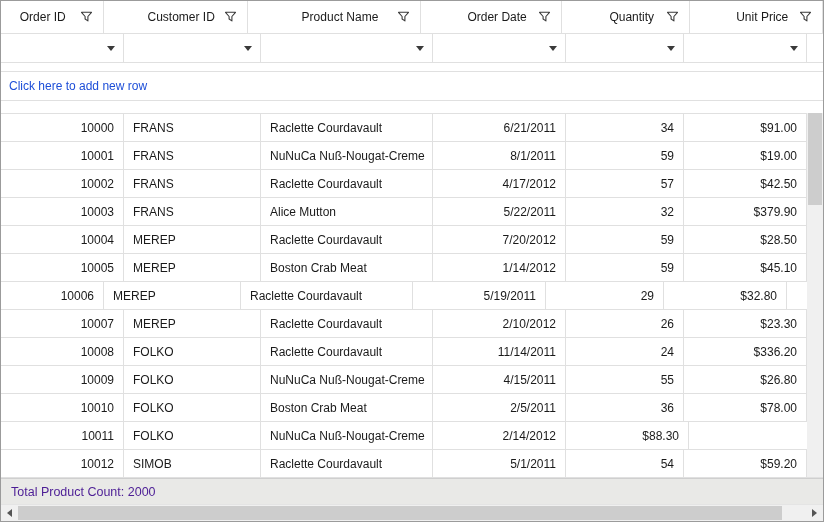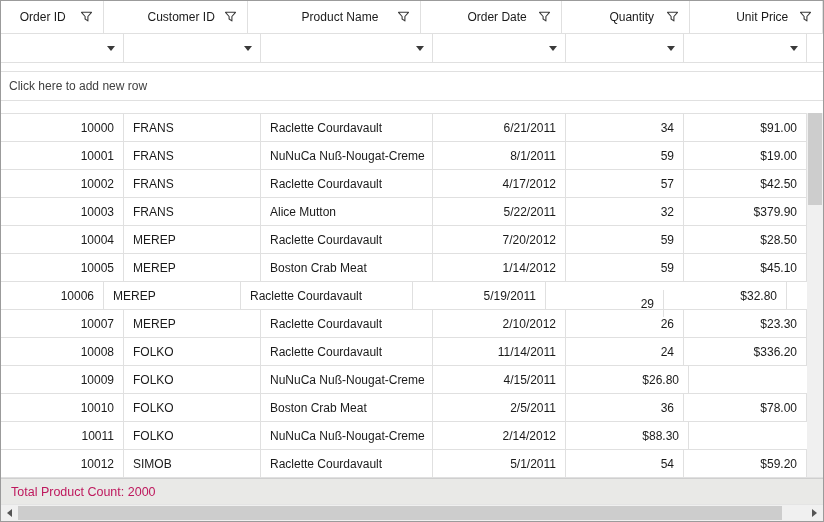--- a/index.html
+++ b/index.html
@@ -42,42 +42,42 @@
   .spacer-a { height: 8px; background: #ffffff; }
   .spacer-b { height: 12px; background: #ffffff; }
   .add-row {
     height: 30px;
     border-top: 1px solid #e0e0e0;
     border-bottom: 1px solid #e0e0e0;
     display: flex; align-items: center;
     padding-left: 8px;
     background: #ffffff;
     cursor: pointer;
-    font-size: 12px; color: #404040;
+    font-size: 12px; color: #1d4ed8;
   }
   
   .rows { border-top: 1px solid #e0e0e0; }
   .row { display: flex; height: 28px; border-bottom: 1px solid #e0e0e0; background: #ffffff; }
   .cell {
     display: flex; align-items: center;
     border-right: 1px solid #e0e0e0;
     padding: 0 9px;
     height: 100%;
     overflow: hidden; white-space: nowrap;
     font-size: 12px; color: #1a1a1a;
   }
   .cell.right { justify-content: flex-end; }
   
   .footer {
     height: 27px;
     background: #e9e9e7;
     border-top: 1px solid #cfcfcf;
     display: flex; align-items: center;
     padding-left: 10px;
-    font-size: 12.5px; color: #be185d;
+    font-size: 12.5px; color: #4c1d95;
   }
   
   .hscrollbar {
     position: absolute; left: 0; right: 0; bottom: 0;
     height: 17px; background: #f0f0f0;
     display: flex; align-items: stretch;
     border-top: 1px solid #e4e4e4;
   }
   .hs-arrow { width: 17px; display: flex; align-items: center; justify-content: center; cursor: pointer; }
   .tri-left  { width: 0; height: 0; border-top: 4px solid transparent; border-bottom: 4px solid transparent; border-right: 5px solid #555555; }
@@ -236,21 +236,21 @@
         <div class="cell" style="width: 172px;">Boston Crab Meat</div>
         <div class="cell right" style="width: 133px;">1/14/2012</div>
         <div class="cell right" style="width: 118px;">59</div>
         <div class="cell right" style="width: 123px;">$45.10</div>
       </div>
       <div class="row">
         <div class="cell right" style="width: 103px;">10006</div>
         <div class="cell" style="width: 137px;">MEREP</div>
         <div class="cell" style="width: 172px;">Raclette Courdavault</div>
         <div class="cell right" style="width: 133px;">5/19/2011</div>
-        <div class="cell right" style="width: 118px; margin-top: 8px;">29</div>
+        <div class="cell right" style="width: 118px;">29</div>
         <div class="cell right" style="width: 123px;">$32.80</div>
       </div>
       <div class="row">
         <div class="cell right" style="width: 123px;">10007</div>
         <div class="cell" style="width: 137px;">MEREP</div>
         <div class="cell" style="width: 172px;">Raclette Courdavault</div>
         <div class="cell right" style="width: 133px;">2/10/2012</div>
         <div class="cell right" style="width: 118px;">26</div>
         <div class="cell right" style="width: 123px;">$23.30</div>
       </div>
@@ -260,20 +260,21 @@
         <div class="cell" style="width: 172px;">Raclette Courdavault</div>
         <div class="cell right" style="width: 133px;">11/14/2011</div>
         <div class="cell right" style="width: 118px;">24</div>
         <div class="cell right" style="width: 123px;">$336.20</div>
       </div>
       <div class="row">
         <div class="cell right" style="width: 123px;">10009</div>
         <div class="cell" style="width: 137px;">FOLKO</div>
         <div class="cell" style="width: 172px;">NuNuCa Nuß-Nougat-Creme</div>
         <div class="cell right" style="width: 133px;">4/15/2011</div>
+        <div class="cell right" style="width: 118px;">55</div>
         <div class="cell right" style="width: 123px;">$26.80</div>
       </div>
       <div class="row">
         <div class="cell right" style="width: 123px;">10010</div>
         <div class="cell" style="width: 137px;">FOLKO</div>
         <div class="cell" style="width: 172px;">Boston Crab Meat</div>
         <div class="cell right" style="width: 133px;">2/5/2011</div>
         <div class="cell right" style="width: 118px;">36</div>
         <div class="cell right" style="width: 123px;">$78.00</div>
       </div>

